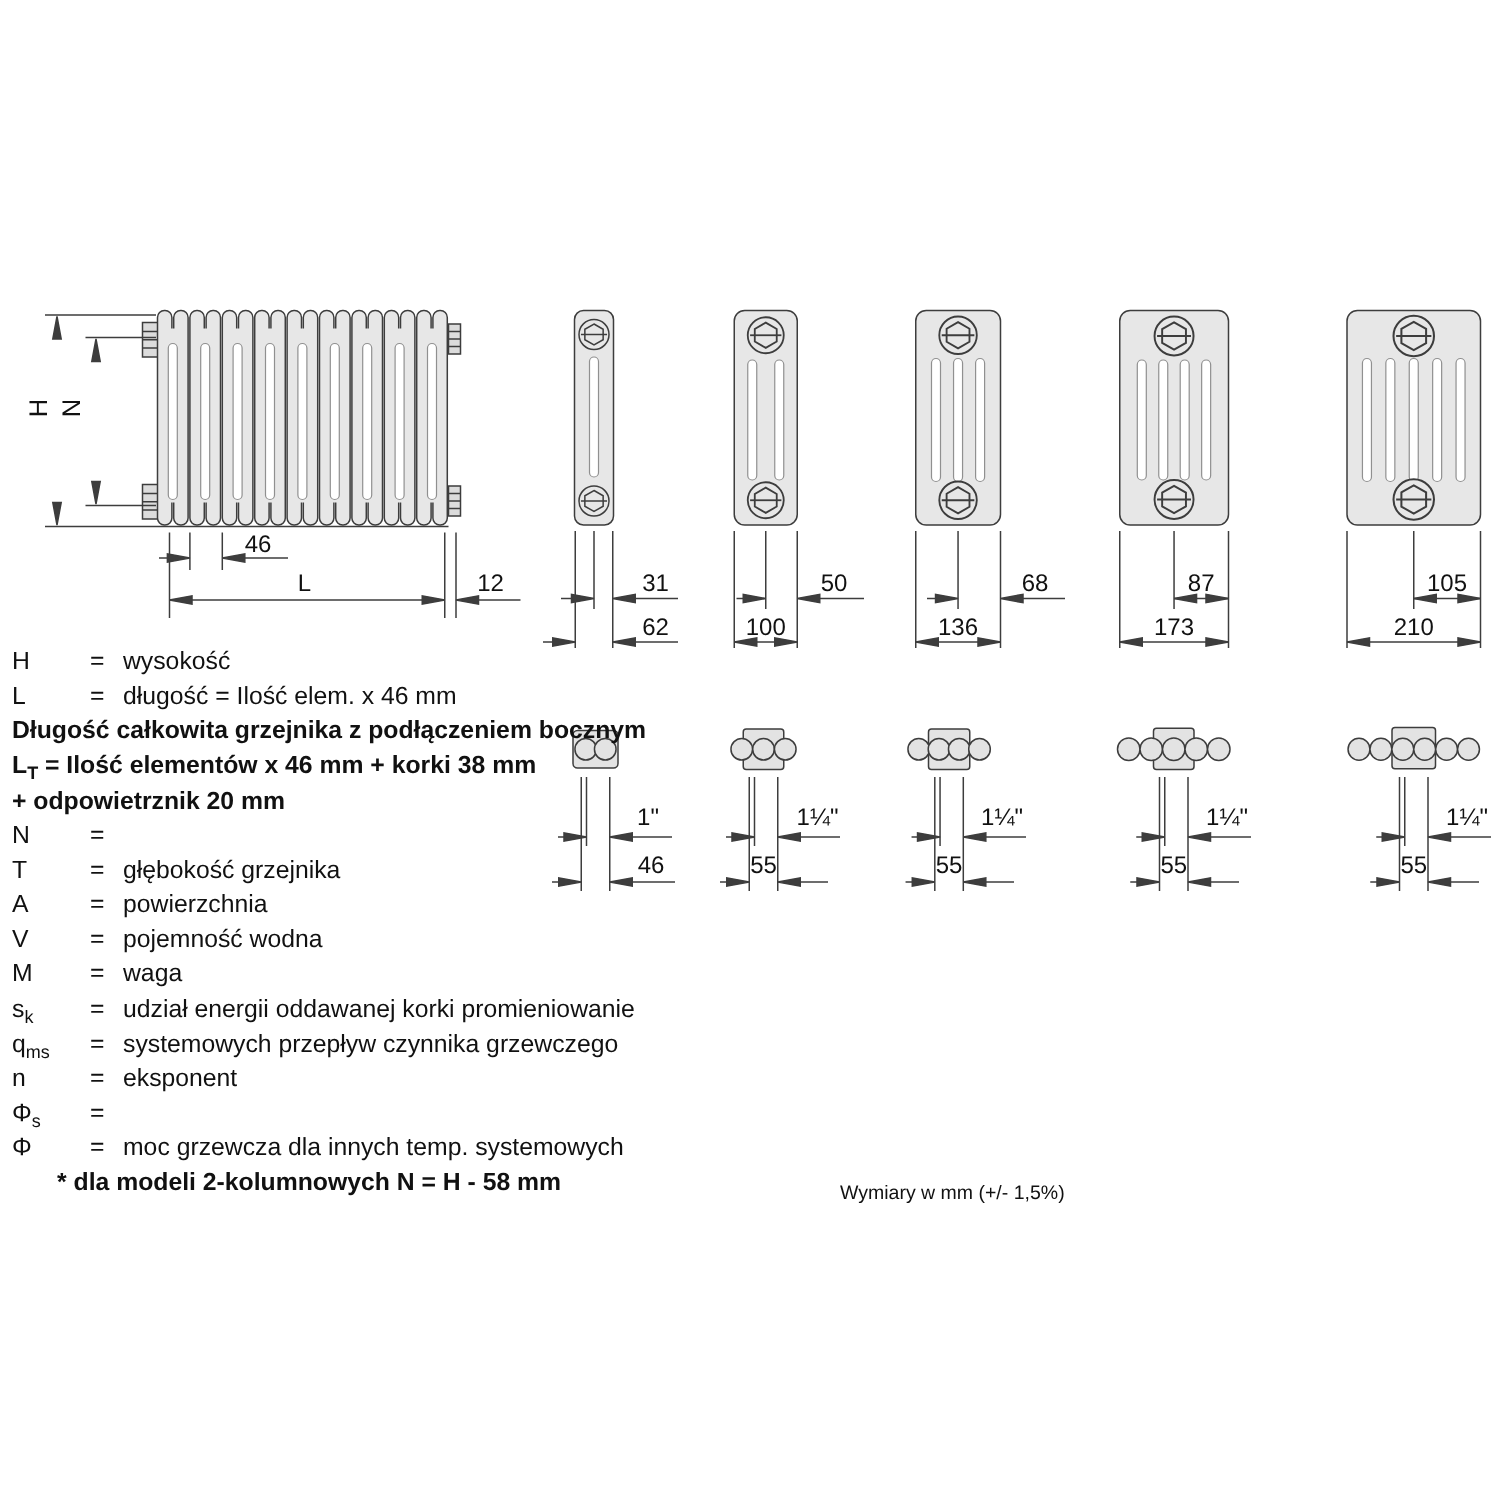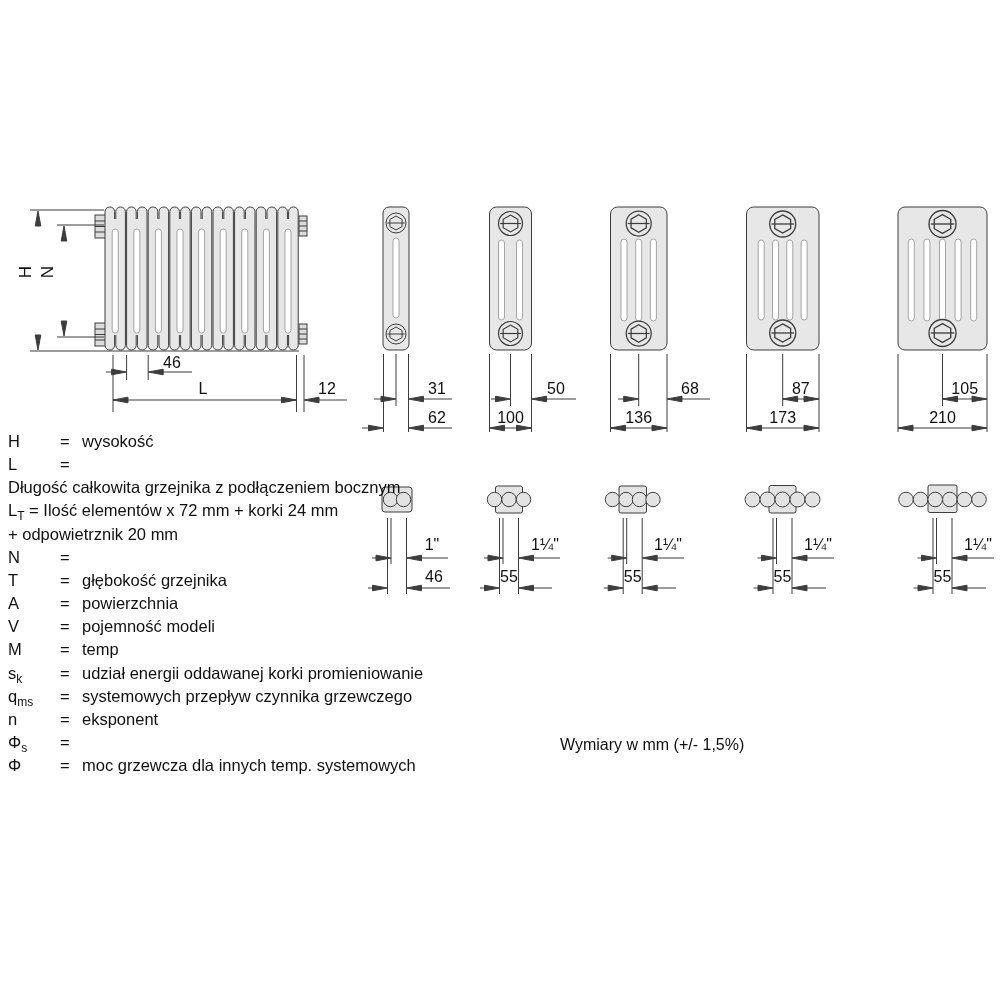--- a/index.html
+++ b/index.html
@@ -7,24 +7,24 @@
         font-family:"Liberation Sans", sans-serif;color:#111;}
   #drawing{position:absolute;left:0;top:0;}
   svg text{font-family:"Liberation Sans", sans-serif;font-size:16px;fill:#111;}
   svg text.rot{font-size:17px;}
   
   #legend{position:absolute;left:8px;top:430px;width:486px;font-size:16.5px;line-height:23.15px;}
   .lrow{display:flex;white-space:nowrap;}
   .lrow .sym{width:52px;flex:0 0 52px;}
   .lrow .eq{width:22px;flex:0 0 22px;}
   .lrow .desc{flex:1;}
-  .lrow.flow{display:block;}
+  .lrow.flow{display:block;font-weight:bold;}
   .lrow.indent{padding-left:30px;}
   sub{font-size:12px;line-height:0;}
-  #note{position:absolute;left:560px;top:736px;font-size:16px;white-space:nowrap;}
+  #note{position:absolute;left:560px;top:787px;font-size:13px;white-space:nowrap;}
 </style>
 </head>
 <body>
 
 <div id="page">
 
 <svg id="drawing" width="1000" height="1000" viewBox="0 0 1000 1000">
   <defs>
     <path id="arR" d="M0,0 L-15,-2.8 L-15,2.8 Z" fill="#3d3d3d"></path>
     <path id="arL" d="M0,0 L15,-2.8 L15,2.8 Z" fill="#3d3d3d"></path>
@@ -340,47 +340,48 @@
 
   <div id="legend">
     <div class="lrow">
       <span class="sym"><span>H</span></span>
         <span class="eq">=</span>
         <span class="desc">wysokość</span>
     </div>
     <div class="lrow">
       <span class="sym"><span>L</span></span>
         <span class="eq">=</span>
+        <span class="desc">długość = Ilość elem. x 46 mm</span>
     </div>
     <div class="lrow flow"><span>Długość całkowita grzejnika z podłączeniem bocznym</span></div>
-    <div class="lrow flow"><span>L</span><sub>T</sub><span> = Ilość elementów x 72 mm + korki 24 mm</span></div>
+    <div class="lrow flow"><span>L</span><sub>T</sub><span> = Ilość elementów x 46 mm + korki 38 mm</span></div>
     <div class="lrow flow"><span>+ odpowietrznik 20 mm</span></div>
     <div class="lrow">
       <span class="sym"><span>N</span></span>
         <span class="eq">=</span>
     </div>
     <div class="lrow">
       <span class="sym"><span>T</span></span>
         <span class="eq">=</span>
         <span class="desc">głębokość grzejnika</span>
     </div>
     <div class="lrow">
       <span class="sym"><span>A</span></span>
         <span class="eq">=</span>
         <span class="desc">powierzchnia</span>
     </div>
     <div class="lrow">
       <span class="sym"><span>V</span></span>
         <span class="eq">=</span>
-        <span class="desc">pojemność modeli</span>
+        <span class="desc">pojemność wodna</span>
     </div>
     <div class="lrow">
       <span class="sym"><span>M</span></span>
         <span class="eq">=</span>
-        <span class="desc">temp</span>
+        <span class="desc">waga</span>
     </div>
     <div class="lrow">
       <span class="sym"><span>s</span><sub>k</sub></span>
         <span class="eq">=</span>
         <span class="desc">udział energii oddawanej korki promieniowanie</span>
     </div>
     <div class="lrow">
       <span class="sym"><span>q</span><sub>ms</sub></span>
         <span class="eq">=</span>
         <span class="desc">systemowych przepływ czynnika grzewczego</span>
@@ -392,17 +393,18 @@
     </div>
     <div class="lrow">
       <span class="sym"><span>Φ</span><sub>s</sub></span>
         <span class="eq">=</span>
     </div>
     <div class="lrow">
       <span class="sym"><span>Φ</span></span>
         <span class="eq">=</span>
         <span class="desc">moc grzewcza dla innych temp. systemowych</span>
     </div>
+    <div class="lrow flow indent"><span>* dla modeli 2-kolumnowych N = H - 58 mm</span></div>
   </div>
 
   <div id="note">Wymiary w mm (+/- 1,5%)</div>
 
 </div>
 
 </body></html>

